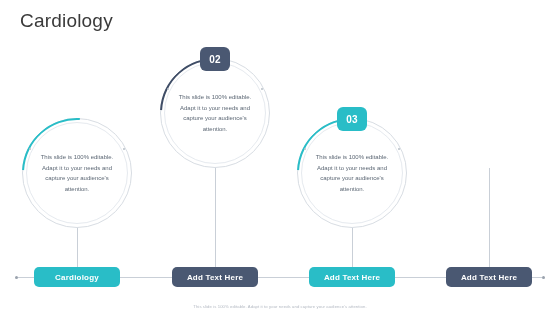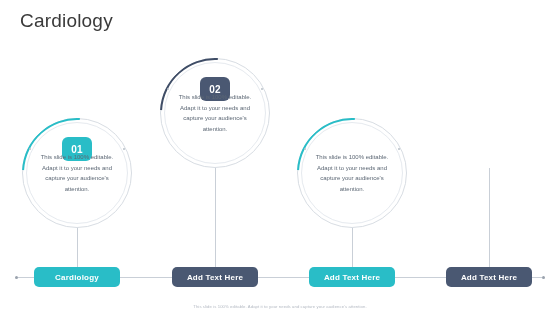--- a/index.html
+++ b/index.html
@@ -48,21 +48,20 @@
 
   .badge{
     position:absolute;
     left:50%;top:-11px;
     transform:translateX(-50%);
     width:30px;height:24px;
     border-radius:6px;
     color:#fff;font-size:10px;font-weight:bold;
     display:flex;align-items:center;justify-content:center;
     letter-spacing:.3px;
-    margin-top:30px;
   }
   .badge.teal{background:#29bdc7;}
   .badge.navy{background:#4a5872;}
 
   .body{
     position:absolute;
     left:12px;right:12px;top:50%;
     transform:translateY(-50%);
     text-align:center;
     font-size:6px;
@@ -108,21 +107,20 @@
 <div id="slide">
 
   <div class="title">Cardiology</div>
 
   <div class="node" style="left:22px;top:118px;">
     <div class="ring"></div>
     <div class="ring inner"></div>
     <div class="arc teal"></div>
     <div class="arcdot" style="left:7px;top:30px;"></div>
     <div class="arcdot" style="left:101px;top:30px;"></div>
-    <div class="badge teal">01</div>
     <div class="body">This slide is 100% editable. Adapt it to your needs and capture your audience's attention.</div>
   </div>
   <div class="vline" style="left:77px;top:228px;height:49px;"></div>
 
   <div class="node" style="left:160px;top:58px;">
     <div class="ring"></div>
     <div class="ring inner"></div>
     <div class="arc navy"></div>
     <div class="arcdot" style="left:7px;top:30px;"></div>
     <div class="arcdot" style="left:101px;top:30px;"></div>
@@ -130,20 +128,21 @@
     <div class="body">This slide is 100% editable. Adapt it to your needs and capture your audience's attention.</div>
   </div>
   <div class="vline" style="left:215px;top:168px;height:109px;"></div>
 
   <div class="node" style="left:297px;top:118px;">
     <div class="ring"></div>
     <div class="ring inner"></div>
     <div class="arc teal"></div>
     <div class="arcdot" style="left:7px;top:30px;"></div>
     <div class="arcdot" style="left:101px;top:30px;"></div>
+    <div class="badge teal">03</div>
     <div class="body">This slide is 100% editable. Adapt it to your needs and capture your audience's attention.</div>
   </div>
   <div class="vline" style="left:352px;top:228px;height:49px;"></div>
 
   <div class="vline" style="left:489px;top:168px;height:109px;"></div>
 
   <div class="baseline"></div>
   <div class="enddot" style="left:15px;"></div>
   <div class="enddot" style="left:542px;"></div>
 

